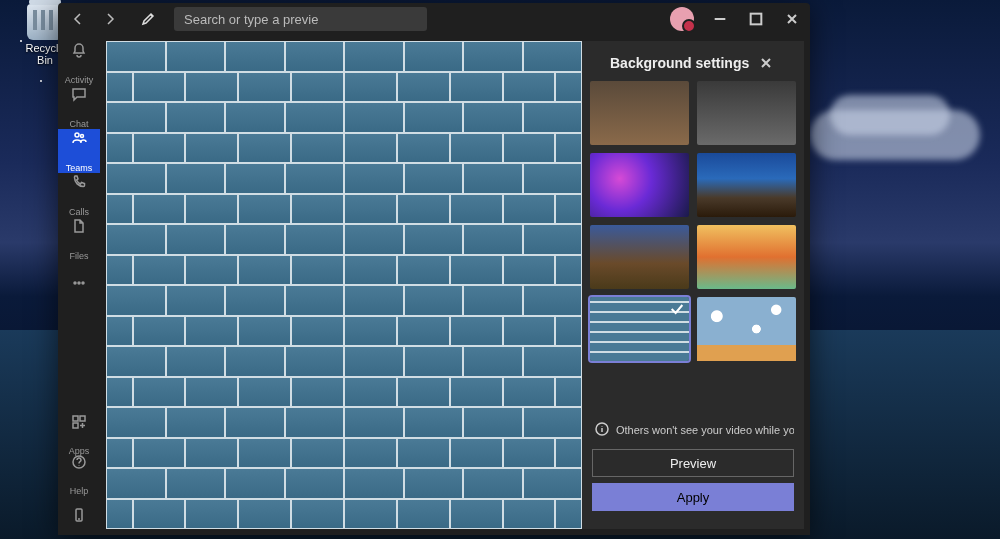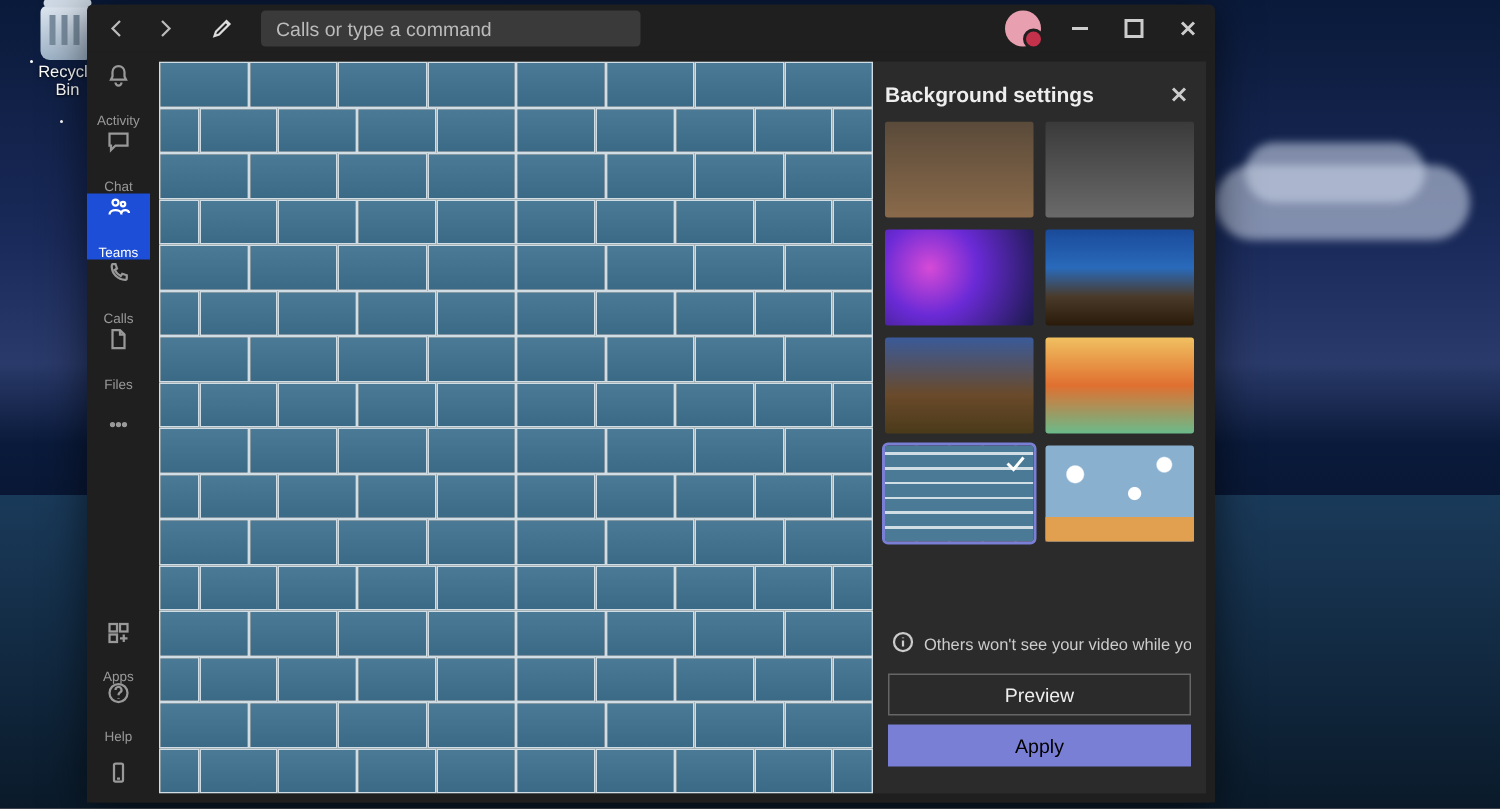--- a/index.html
+++ b/index.html
@@ -39,21 +39,21 @@
 
   .main{flex:1;display:flex;min-height:0;background:#1f1f1f;}
   .preview{flex:1;margin:6px 0 6px 6px;background:#333;overflow:hidden;position:relative;}
   .bricks{position:absolute;inset:0;}
   .brick-row{display:flex;height:6.25%;}
   .brick{background:linear-gradient(#4a7a96,#3a6a86);border:1px solid #d0dde4;margin:0;}
   .brick.w1{width:12.5%;} .brick.half{width:6.25%;}
   .brick-row:nth-child(odd) .brick:first-child{margin-left:0;}
   
   .panel{width:222px;background:#2b2b2b;margin:6px 6px 6px 0;display:flex;flex-direction:column;color:#eee;}
-  .panel-head{display:flex;align-items:center;justify-content:space-between;padding:12px 8px 8px;}
+  .panel-head{display:flex;align-items:center;justify-content:space-between;padding:12px 28px 8px;}
   .panel-head h3{font-size:14px;font-weight:700;}
   .panel-close{width:20px;height:20px;display:flex;align-items:center;justify-content:center;color:#ccc;font-size:12px;cursor:pointer;}
   .thumbs{flex:1;overflow:hidden;padding:0 8px;display:grid;grid-template-columns:1fr 1fr;gap:8px;align-content:start;}
   .thumb{height:64px;border-radius:2px;position:relative;cursor:pointer;background:#555;}
   .thumb.sel{outline:2px solid #7a7fd6;}
   .thumb .check{position:absolute;top:4px;right:4px;width:16px;height:16px;color:#fff;font-size:12px;display:flex;align-items:center;justify-content:center;}
   .tb-street{background:linear-gradient(#5a4a3a,#8a6a4a);}
   .tb-mech{background:linear-gradient(#3a3a3a,#6a6a6a);}
   .tb-nebula{background:radial-gradient(circle at 30% 40%,#d64ad6 0%,#6a2ad6 40%,#1a1a4a 100%);}
   .tb-planet{background:linear-gradient(#1a4a9a 0%,#2a6aba 40%,#4a3a2a 70%,#2a1a0a 100%);}
@@ -98,21 +98,21 @@
             <path d="M6 3l5 5-5 5"></path>
           </svg>
         </div>
     </div>
     <div class="compose">
         <svg viewBox="0 0 16 16">
           <path d="M3 13l1-3 7-7 2 2-7 7-3 1zM10 3l2 2"></path>
         </svg>
       </div>
     <div class="search">
-      <span>Calls or type a command</span>
+      <span>Search or type a previe</span>
     </div>
     <div class="spacer"></div>
     <div class="avatar"></div>
     <div class="winbtn">
         <svg viewBox="0 0 12 12">
           <path d="M2 6h8"></path>
         </svg>
       </div>
     <div class="winbtn">
         <svg viewBox="0 0 12 12">

